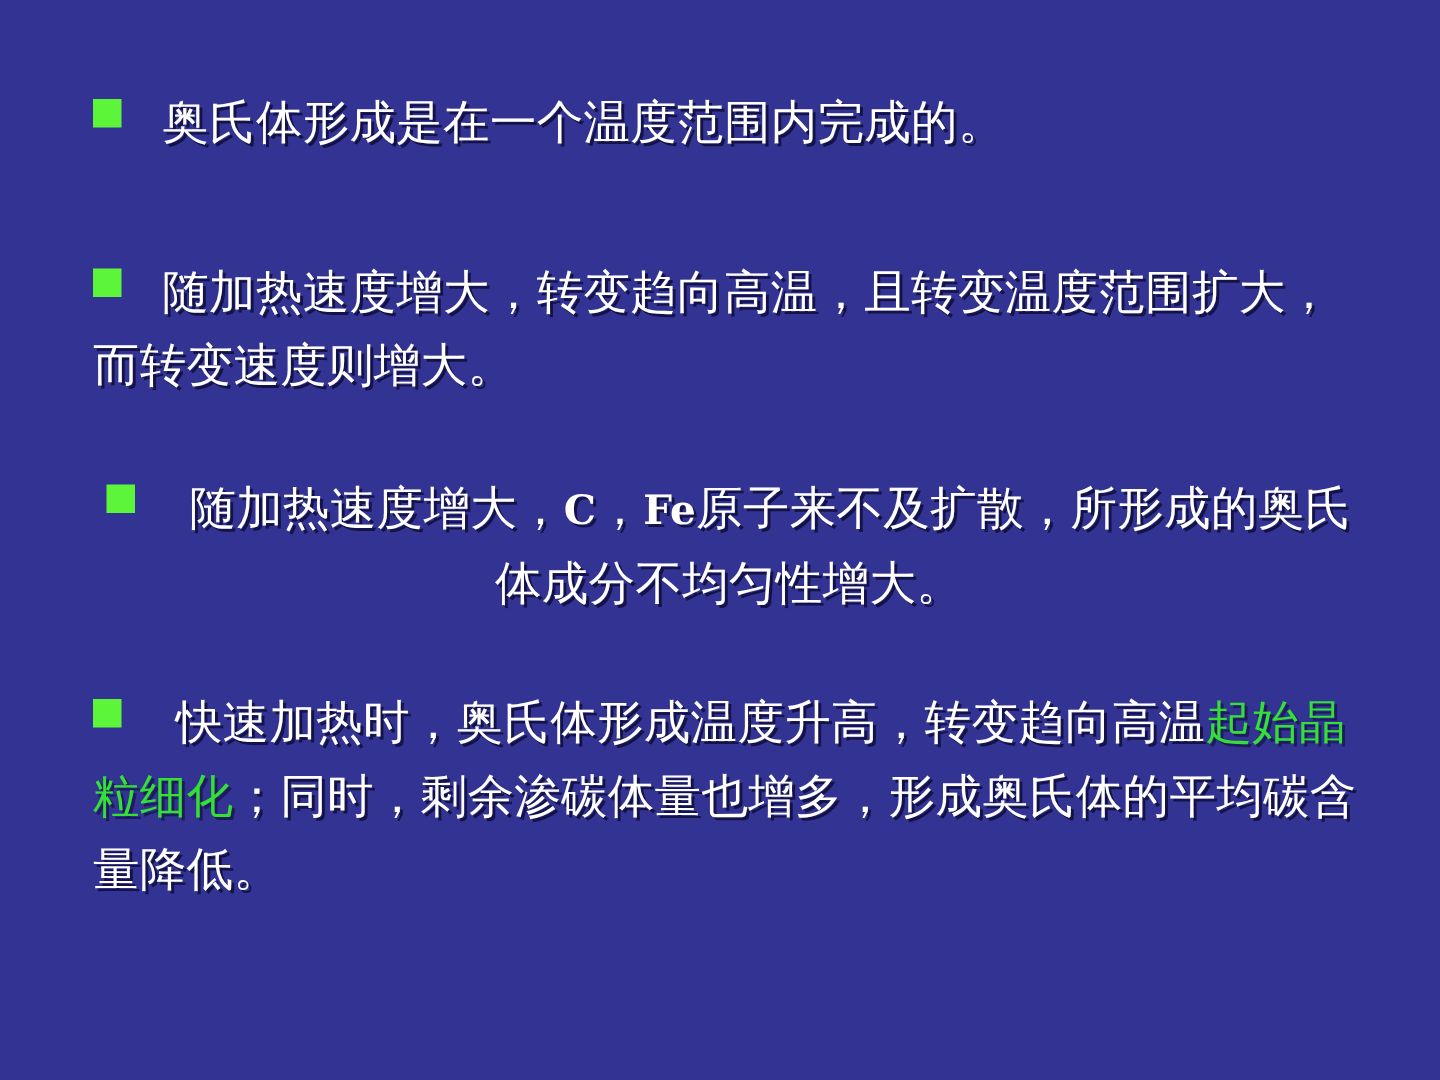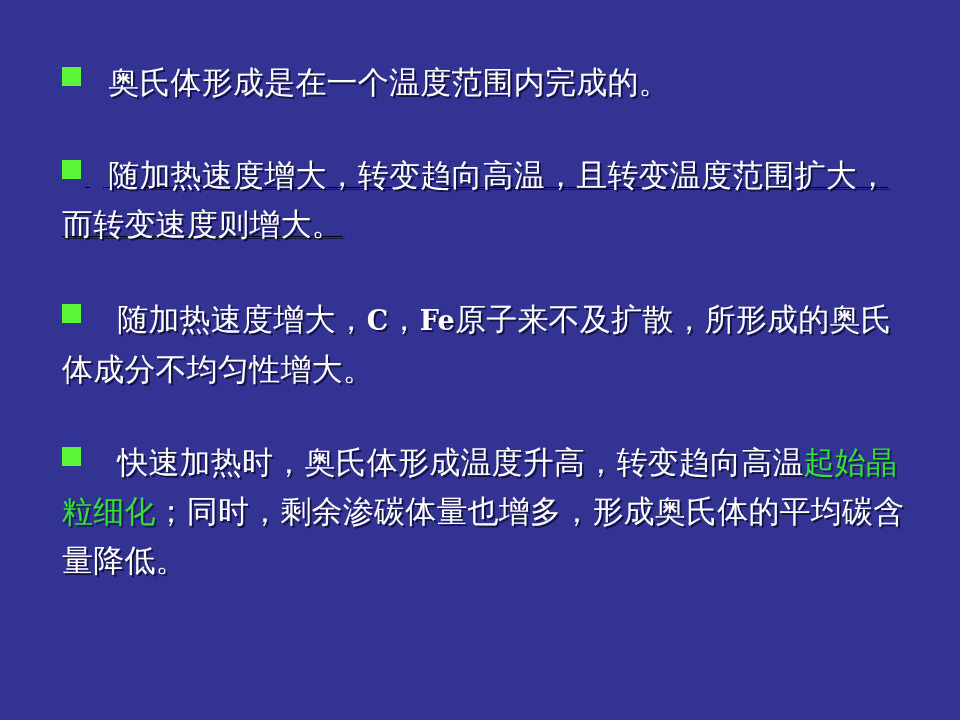--- a/index.html
+++ b/index.html
@@ -61,23 +61,23 @@
   .latin-term {
     font-family: "DejaVu Serif", "Liberation Serif", serif;
     font-weight: bold;
     font-size: 27px;
   }
   .hl-green {
     color: #33E033;
     text-shadow: 2px 2px 0 rgba(10, 10, 45, 0.55);
   }
   
-  #bullet-1 { margin-bottom: 44px; }
-  #bullet-2 { margin-bottom: 46px; text-decoration: underline; }
-  #bullet-3 { margin-bottom: 44px; }
+  #bullet-1 { margin-bottom: 64px; }
+  #bullet-2 { margin-bottom: 46px; }
+  #bullet-3 { margin-bottom: 44px; text-align: center; }
 </style>
 </head>
 <body>
 
 <div class="slide">
 
   <div class="body-block">
 
     <div class="bullet-item" id="bullet-1">
       <span class="bullet-marker"></span>

